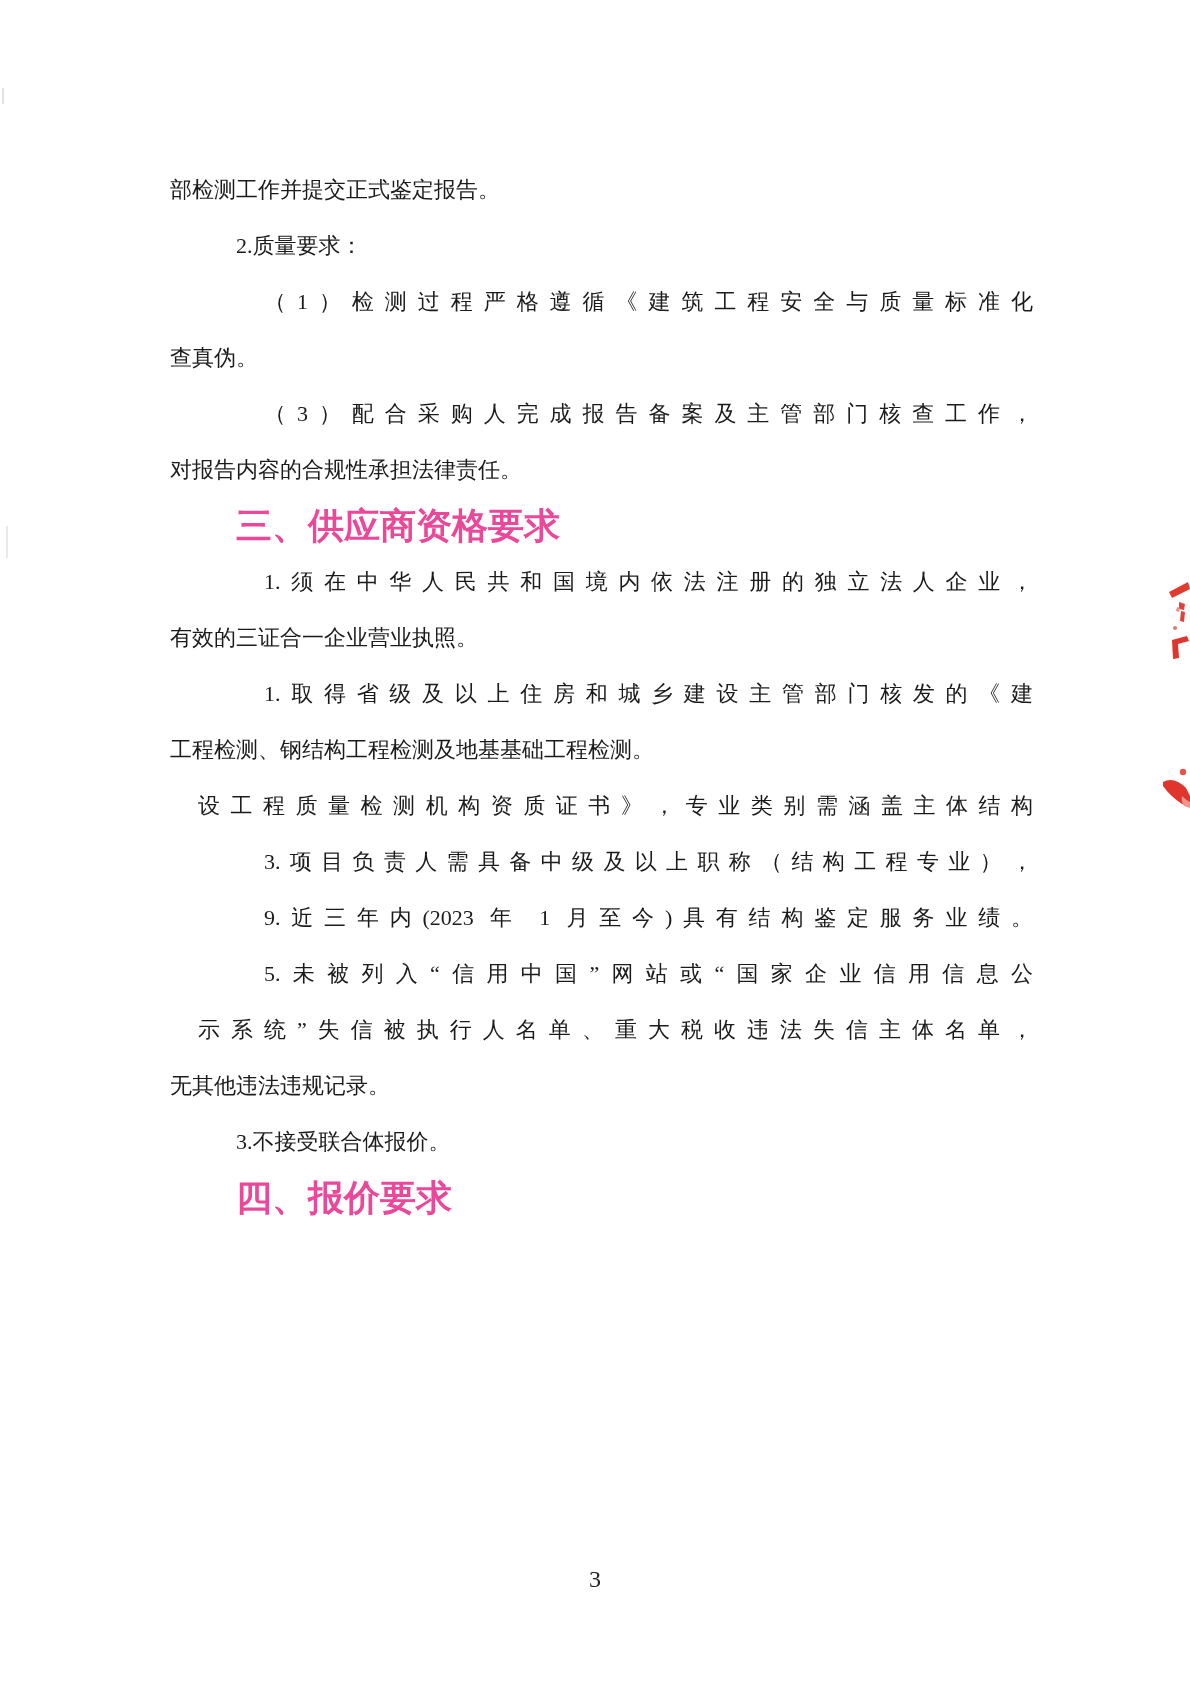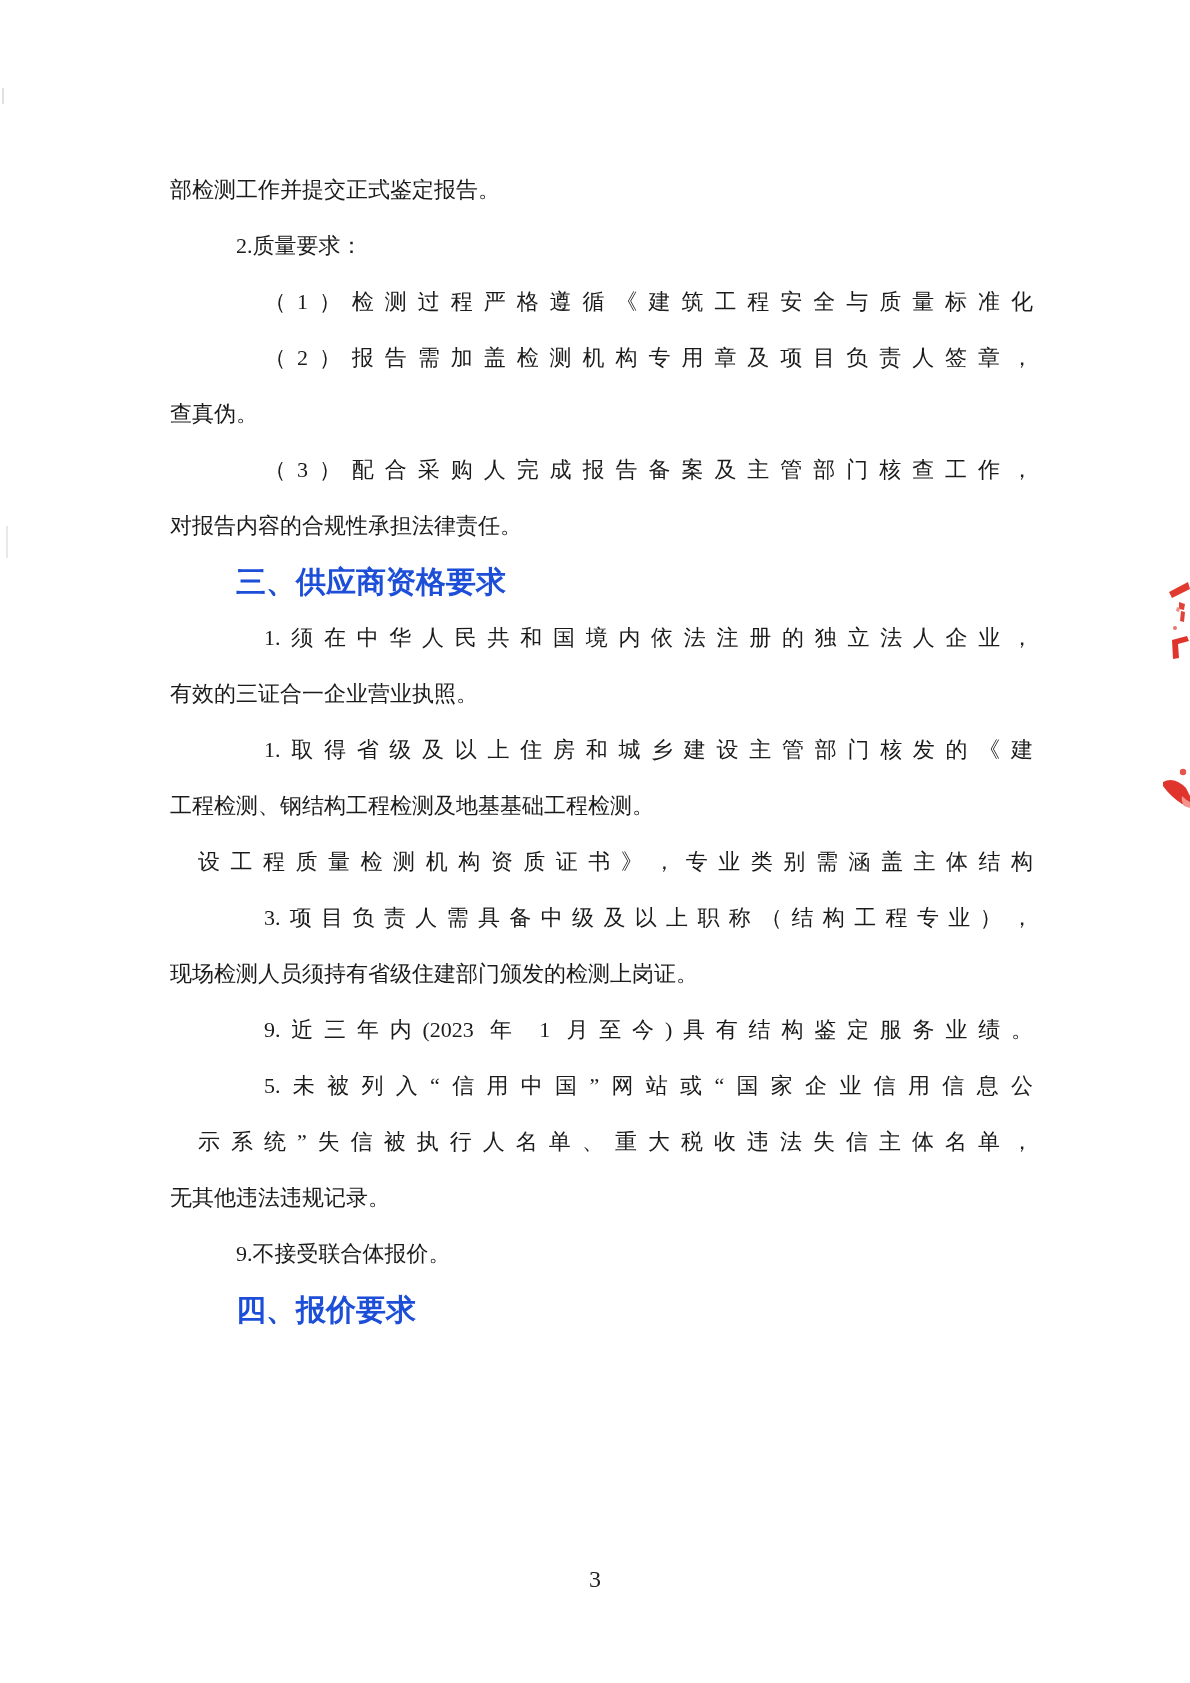--- a/index.html
+++ b/index.html
@@ -27,22 +27,22 @@
   .indent { padding-left: 66px; }
   .just {
     white-space: normal;
     text-align: justify;
     text-align-last: justify;
     margin-left: 28px;
   }
   .heading {
     font-family: "Liberation Sans", "DejaVu Sans", sans-serif;
     font-weight: 700;
-    font-size: 30px;
-    color: #1d4ed8;
+    font-size: 36px;
+    color: #ec4899;
   }
   .page-number {
     position: absolute;
     left: 0; right: 0;
     top: 1566px;
     text-align: center;
     font-size: 24px;
     color: #222;
   }
   .red-mark { position: absolute; }
@@ -54,37 +54,35 @@
 </style>
 </head>
 <body>
 
 <div class="page">
 
   <div class="doc-body">
     <div class="line">部检测工作并提交正式鉴定报告。</div>
     <div class="line indent">2.质量要求：</div>
     <div class="line indent just">（1）检测过程严格遵循《建筑工程安全与质量标准化</div>
-    <div class="line indent just">（2）报告需加盖检测机构专用章及项目负责人签章，</div>
     <div class="line">查真伪。</div>
     <div class="line indent just">（3）配合采购人完成报告备案及主管部门核查工作，</div>
     <div class="line">对报告内容的合规性承担法律责任。</div>
     <div class="line indent heading">三、供应商资格要求</div>
     <div class="line indent just">1.须在中华人民共和国境内依法注册的独立法人企业，</div>
     <div class="line">有效的三证合一企业营业执照。</div>
     <div class="line indent just">1.取得省级及以上住房和城乡建设主管部门核发的《建</div>
     <div class="line">工程检测、钢结构工程检测及地基基础工程检测。</div>
     <div class="line just">设工程质量检测机构资质证书》，专业类别需涵盖主体结构</div>
     <div class="line indent just">3.项目负责人需具备中级及以上职称（结构工程专业），</div>
-    <div class="line">现场检测人员须持有省级住建部门颁发的检测上岗证。</div>
     <div class="line indent just">9.近三年内(2023 年 1 月至今)具有结构鉴定服务业绩。</div>
     <div class="line indent just">5.未被列入“信用中国”网站或“国家企业信用信息公</div>
     <div class="line just">示系统”失信被执行人名单、重大税收违法失信主体名单，</div>
     <div class="line">无其他违法违规记录。</div>
-    <div class="line indent">9.不接受联合体报价。</div>
+    <div class="line indent">3.不接受联合体报价。</div>
     <div class="line indent heading">四、报价要求</div>
   </div>
 
   <div class="page-number">3</div>
 
   <svg class="red-mark" style="left:1164px; top:580px;" width="26" height="82" viewBox="0 0 26 82">
     <path d="M5 12 L24 2 L26 9 L8 18 Z" fill="#e13b2f"></path>
     <path d="M15 22 l6 2 -1 6 -5 -1 z" fill="#e0423a"></path>
     <path d="M17 31 l4 1 -1 10 -4 -1 z" fill="#e0423a"></path>
     <path d="M13 27 l3 1 -1 4 -3 -1 z" fill="#ef8d85"></path>

